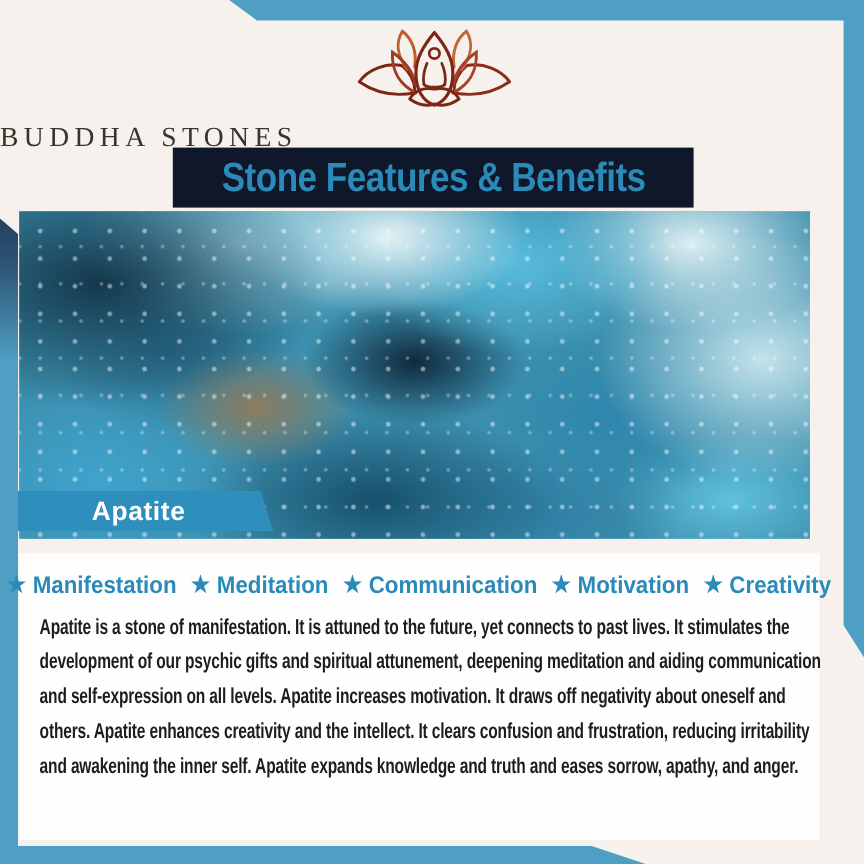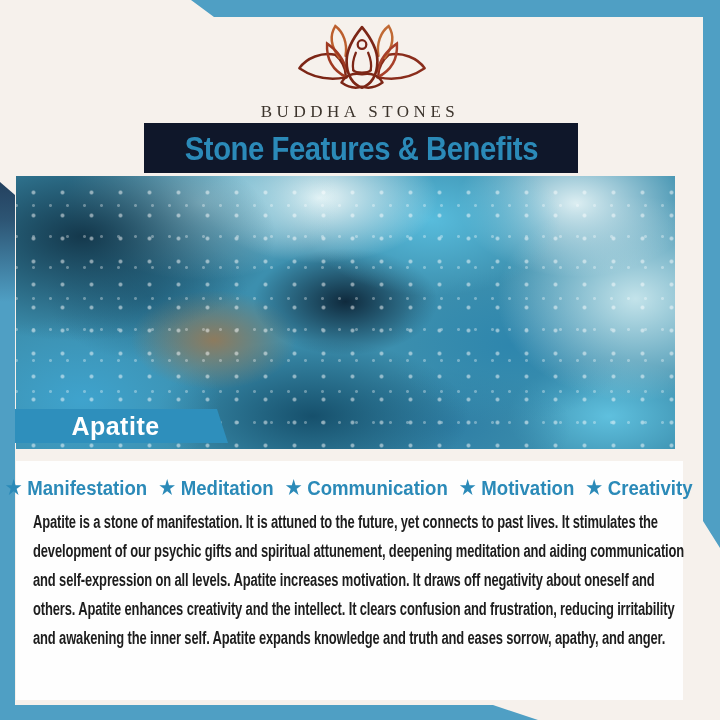--- a/index.html
+++ b/index.html
@@ -11,22 +11,22 @@
     clip-path:polygon(191px 0,720px 0,720px 548px,703px 521px,703px 17px,214px 17px);}
   .frame-left{position:absolute;left:0;top:182px;width:15px;height:538px;
     background:linear-gradient(180deg,#24415f 0px,#2d5574 38px,#4f9fc4 120px);
     clip-path:polygon(0 0,15px 13px,15px 538px,0 538px);}
   .frame-bottom{position:absolute;left:0;top:705px;width:538px;height:15px;
     background:var(--frame_blue,#4f9fc4);
     clip-path:polygon(0 0,493px 0,538px 15px,0 15px);}
 
   
   .logo{position:absolute;left:288px;top:24px;width:148px;height:76px;}
-  .brand-name{position:absolute;left:0;top:102px;width:720px;text-align:center;
-    font-family:"Liberation Serif",serif;font-size:17px;letter-spacing:4.5px;
+  .brand-name{position:absolute;left:0;top:102px;width:720px;text-align:left;
+    font-family:"Liberation Serif",serif;font-size:23px;letter-spacing:4.5px;
     color:var(--brand_text,#3b332b);}
 
   
   .title-band{position:absolute;left:144px;top:123px;width:434px;height:50px;
     background:#0f172a;display:flex;align-items:center;justify-content:center;}
   .title-band .title-text{font-size:34px;font-weight:bold;color:var(--accent,#2b8ab8);
     letter-spacing:-0.5px;transform:scaleX(.86);transform-origin:center;white-space:nowrap;}
 
   
   .photo{position:absolute;left:16px;top:176px;width:659px;height:273px;
@@ -50,21 +50,21 @@
     background-image:
       radial-gradient(circle, rgba(255,255,255,.9) 0 1.2px, rgba(255,255,255,0) 2.6px),
       radial-gradient(circle, rgba(255,255,255,.6) 0 1px, rgba(255,255,255,0) 2px);
     background-size:29px 23px,17px 31px;background-position:3px 5px,9px 14px;}
 
   
   .ribbon{position:absolute;left:15px;top:409px;width:213px;height:34px;
     background:var(--ribbon_blue,#2e8fbc);
     clip-path:polygon(0 0,202px 0,213px 34px,0 34px);
     display:flex;align-items:center;justify-content:center;}
-  .ribbon .ribbon-text{color:#fff;font-size:25px;font-weight:bold;letter-spacing:.5px;
+  .ribbon .ribbon-text{color:#fff;font-size:22px;font-weight:bold;letter-spacing:.5px;
     padding-right:12px;}
 
   
   .panel{position:absolute;left:16px;top:461px;width:667px;height:239px;background:#fefefe;}
   .keywords-row{display:flex;justify-content:center;padding-top:15px;}
   .keywords{display:inline-flex;gap:13px;align-items:center;white-space:nowrap;
     transform:scaleX(.93);transform-origin:center;
     color:var(--accent,#2b8ab8);font-size:20px;font-weight:bold;line-height:24px;}
   .kw{display:inline-flex;align-items:center;gap:6px;}
   .kw .star{font-size:19px;}

